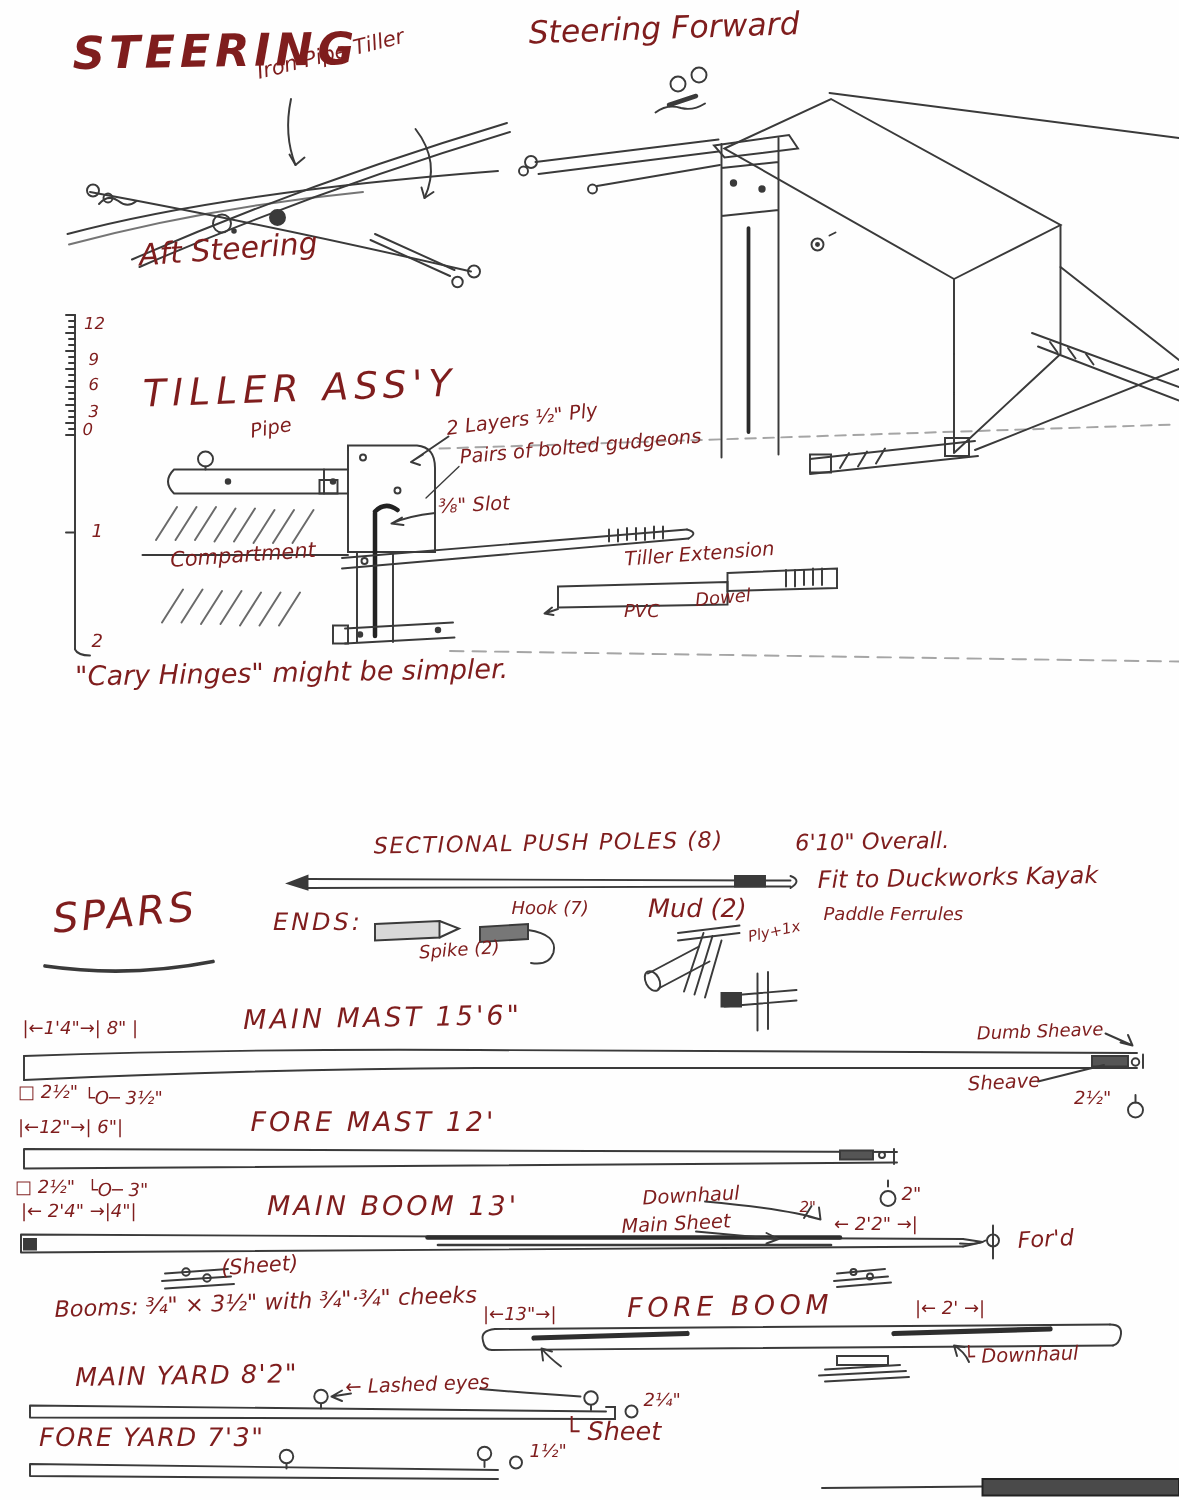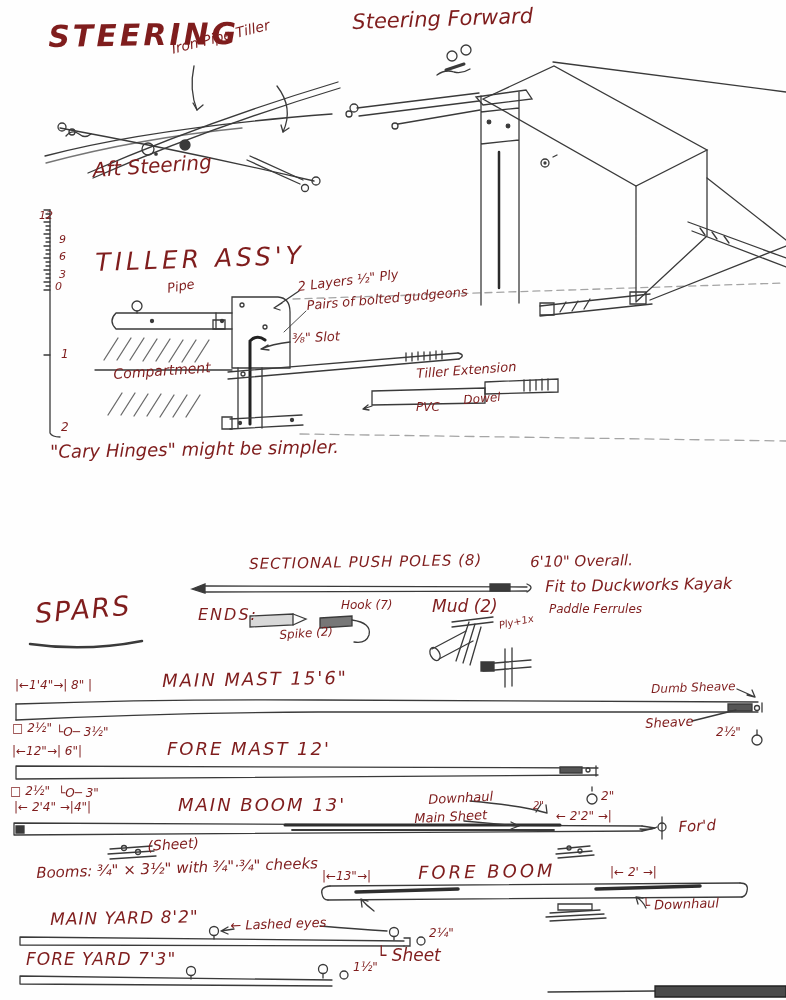--- a/index.html
+++ b/index.html
@@ -221,34 +221,34 @@
   <div class="lbl" style="left:166px;top:282px;font-size:13px;transform:rotate(-10deg)">Pipe</div>
   <div class="lbl" style="left:297px;top:280px;font-size:13px;transform:rotate(-7deg)">2 Layers ½" Ply</div>
   <div class="lbl" style="left:306px;top:299px;font-size:13px;transform:rotate(-5deg)">Pairs of bolted gudgeons</div>
   <div class="lbl" style="left:292px;top:332px;font-size:13px;transform:rotate(-3deg)">⅜" Slot</div>
   <div class="lbl" style="left:113px;top:367px;font-size:14px;transform:rotate(-4deg)">Compartment</div>
   <div class="lbl" style="left:416px;top:367px;font-size:13px;transform:rotate(-4deg)">Tiller Extension</div>
   <div class="lbl" style="left:416px;top:401px;font-size:12px">PVC</div>
   <div class="lbl" style="left:463px;top:394px;font-size:12px;transform:rotate(-5deg)">Dowel</div>
   <div class="lbl" style="left:50px;top:443px;font-size:18px;transform:rotate(-1deg)">"Cary Hinges" might be simpler.</div>
 
-  <div class="lbl" style="left:39px;top:210px;font-size:11px">12</div>
+  <div class="lbl" style="left:56px;top:210px;font-size:11px">12</div>
   <div class="lbl" style="left:59px;top:234px;font-size:11px">9</div>
   <div class="lbl" style="left:59px;top:251px;font-size:11px">6</div>
   <div class="lbl" style="left:59px;top:269px;font-size:11px">3</div>
   <div class="lbl" style="left:55px;top:281px;font-size:11px">0</div>
   <div class="lbl" style="left:61px;top:348px;font-size:12px">1</div>
   <div class="lbl" style="left:61px;top:421px;font-size:12px">2</div>
 
   <div class="lbl caps" style="left:34px;top:600px;font-size:27px;transform:rotate(-5deg)">SPARS</div>
   <div class="lbl caps" style="left:249px;top:557px;font-size:15px;letter-spacing:1px;transform:rotate(-1deg)">SECTIONAL PUSH POLES (8)</div>
   <div class="lbl" style="left:530px;top:555px;font-size:15px;transform:rotate(-1deg)">6'10" Overall.</div>
   <div class="lbl" style="left:545px;top:579px;font-size:16px;transform:rotate(-1deg)">Fit to Duckworks Kayak</div>
   <div class="lbl" style="left:549px;top:603px;font-size:12px">Paddle Ferrules</div>
-  <div class="lbl caps" style="left:198px;top:607px;font-size:16px">ENDS:</div>
+  <div class="lbl caps" style="left:182px;top:607px;font-size:16px">ENDS:</div>
   <div class="lbl" style="left:279px;top:629px;font-size:12px;transform:rotate(-4deg)">Spike (2)</div>
   <div class="lbl" style="left:341px;top:599px;font-size:12px">Hook (7)</div>
   <div class="lbl" style="left:432px;top:598px;font-size:17px">Mud (2)</div>
   <div class="lbl" style="left:498px;top:621px;font-size:10px;transform:rotate(-12deg)">Ply+1x</div>
 
   <div class="lbl" style="left:15px;top:679px;font-size:12px">|←1'4"→| 8" |</div>
   <div class="lbl caps" style="left:162px;top:672px;font-size:18px;transform:rotate(-1deg)">MAIN MAST 15'6"</div>
   <div class="lbl" style="left:12px;top:722px;font-size:12px">□ 2½"</div>
   <div class="lbl" style="left:56px;top:726px;font-size:12px">└O─ 3½"</div>
   <div class="lbl" style="left:651px;top:683px;font-size:12px;transform:rotate(-2deg)">Dumb Sheave</div>

